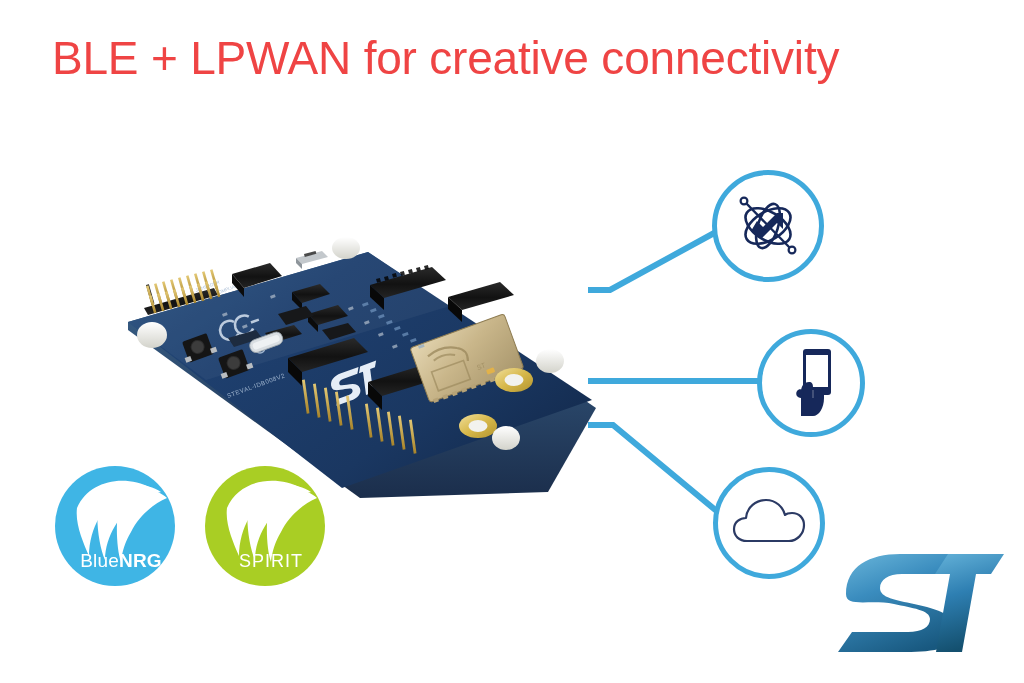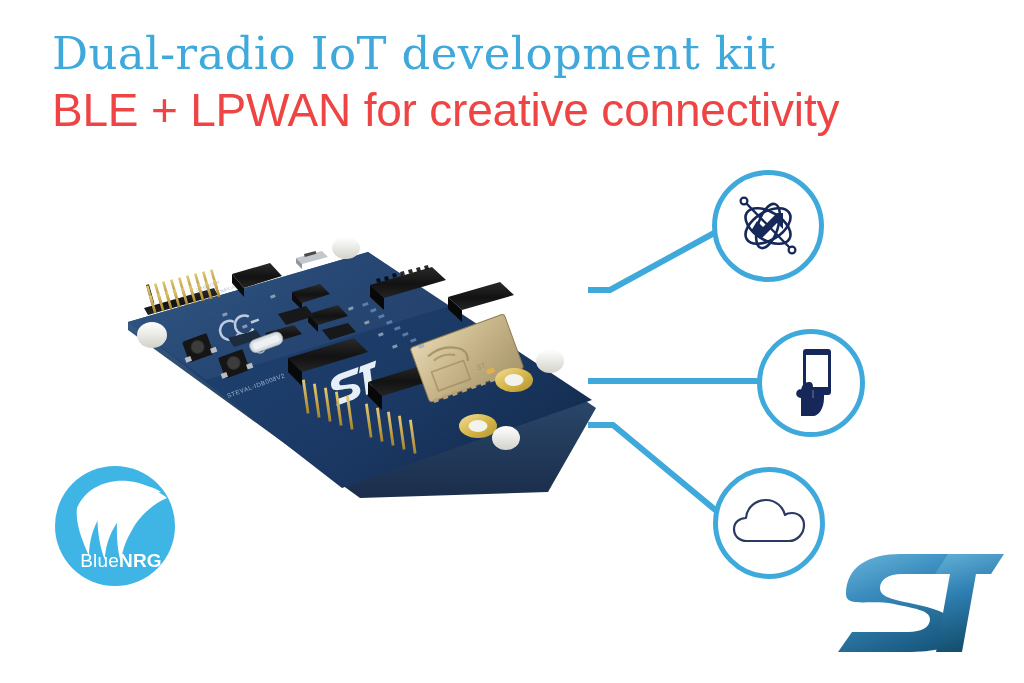--- a/index.html
+++ b/index.html
@@ -118,21 +118,20 @@
     height: 285px;
   }
   .board-svg { width: 500px; height: 285px; display: block; }
 </style>
 </head>
 <body>
 
 <div id="stage">
 
   <div class="headline-block">
-    <div class="headline-1">Dual-radio IoT development kit</div>
     <div class="headline-2">BLE + LPWAN for creative connectivity</div>
   </div>
 
   <svg class="connectors" viewBox="0 0 1024 683" xmlns="http://www.w3.org/2000/svg">
     <polyline points="588,290 610,290 716,232" fill="none" stroke="#3FA9DC" stroke-width="6" stroke-linecap="butt" stroke-linejoin="miter"></polyline>
     <line x1="588" y1="381" x2="761" y2="381" stroke="#3FA9DC" stroke-width="6" stroke-linecap="butt"></line>
     <polyline points="588,425 613,425 719,513" fill="none" stroke="#3FA9DC" stroke-width="6" stroke-linecap="butt" stroke-linejoin="miter"></polyline>
   </svg>
 
   <div class="board-wrap">
@@ -418,20 +417,30 @@
     <svg class="swoosh" viewBox="0 0 120 120" xmlns="http://www.w3.org/2000/svg">
       <g fill="#ffffff">
         <path d="M22,42 C34,14 70,8 96,22 C78,22 56,32 44,52 C38,62 34,76 34,90 C28,76 20,58 22,42 Z"></path>
         <path d="M44,36 C58,16 88,14 106,26 C88,30 70,42 60,60 C54,70 50,82 50,94 C44,80 40,52 44,36 Z"></path>
         <path d="M66,34 C80,20 102,22 112,32 C98,38 84,50 76,66 C70,76 67,86 66,96 C61,82 60,48 66,34 Z"></path>
       </g>
     </svg>
     <div class="logo-text"><span>Blue</span><span class="bold">NRG</span></div>
   </div>
 
+  <div class="prod-logo logo-spirit">
+    <svg class="swoosh" viewBox="0 0 120 120" xmlns="http://www.w3.org/2000/svg">
+      <g fill="#ffffff">
+        <path d="M22,42 C34,14 70,8 96,22 C78,22 56,32 44,52 C38,62 34,76 34,90 C28,76 20,58 22,42 Z"></path>
+        <path d="M44,36 C58,16 88,14 106,26 C88,30 70,42 60,60 C54,70 50,82 50,94 C44,80 40,52 44,36 Z"></path>
+        <path d="M66,34 C80,20 102,22 112,32 C98,38 84,50 76,66 C70,76 67,86 66,96 C61,82 60,48 66,34 Z"></path>
+      </g>
+    </svg>
+    <div class="logo-text"><span>SPIRIT</span></div>
+  </div>
 
   <svg class="st-logo" viewBox="0 0 172 108" xmlns="http://www.w3.org/2000/svg">
     <defs>
       <linearGradient id="stS" x1="0%" y1="0%" x2="55%" y2="100%">
         <stop offset="0%" stop-color="#6BB7DB"></stop>
         <stop offset="40%" stop-color="#3A8CBE"></stop>
         <stop offset="100%" stop-color="#18587F"></stop>
       </linearGradient>
       <linearGradient id="stT" x1="0%" y1="0%" x2="20%" y2="100%">
         <stop offset="0%" stop-color="#63B1D8"></stop>

